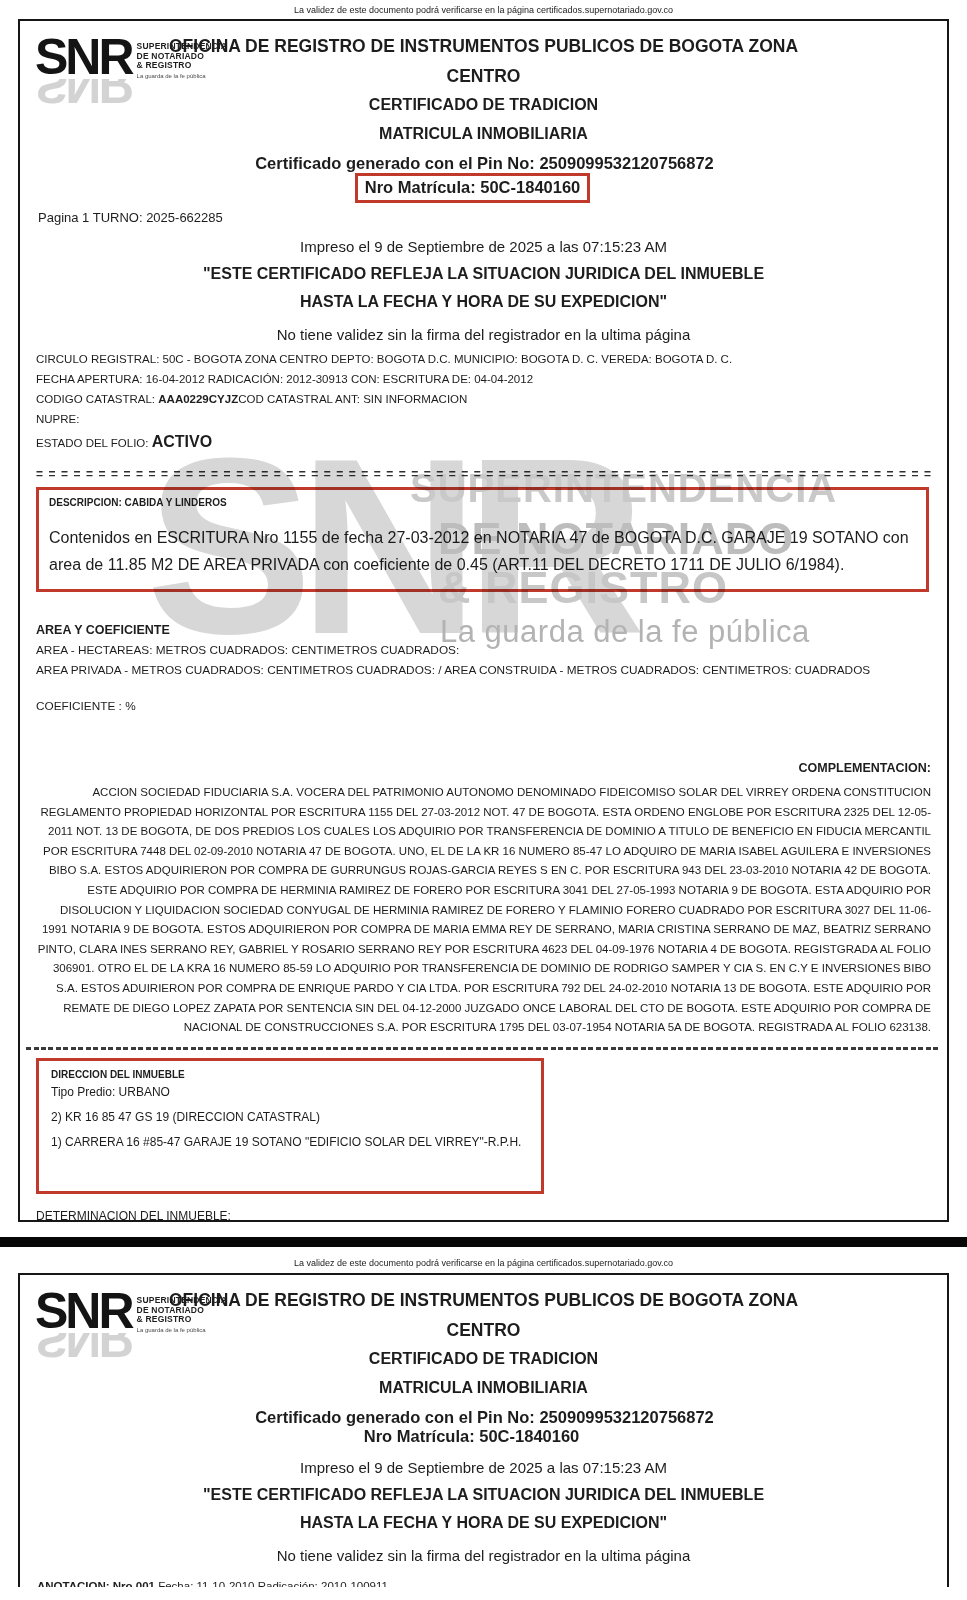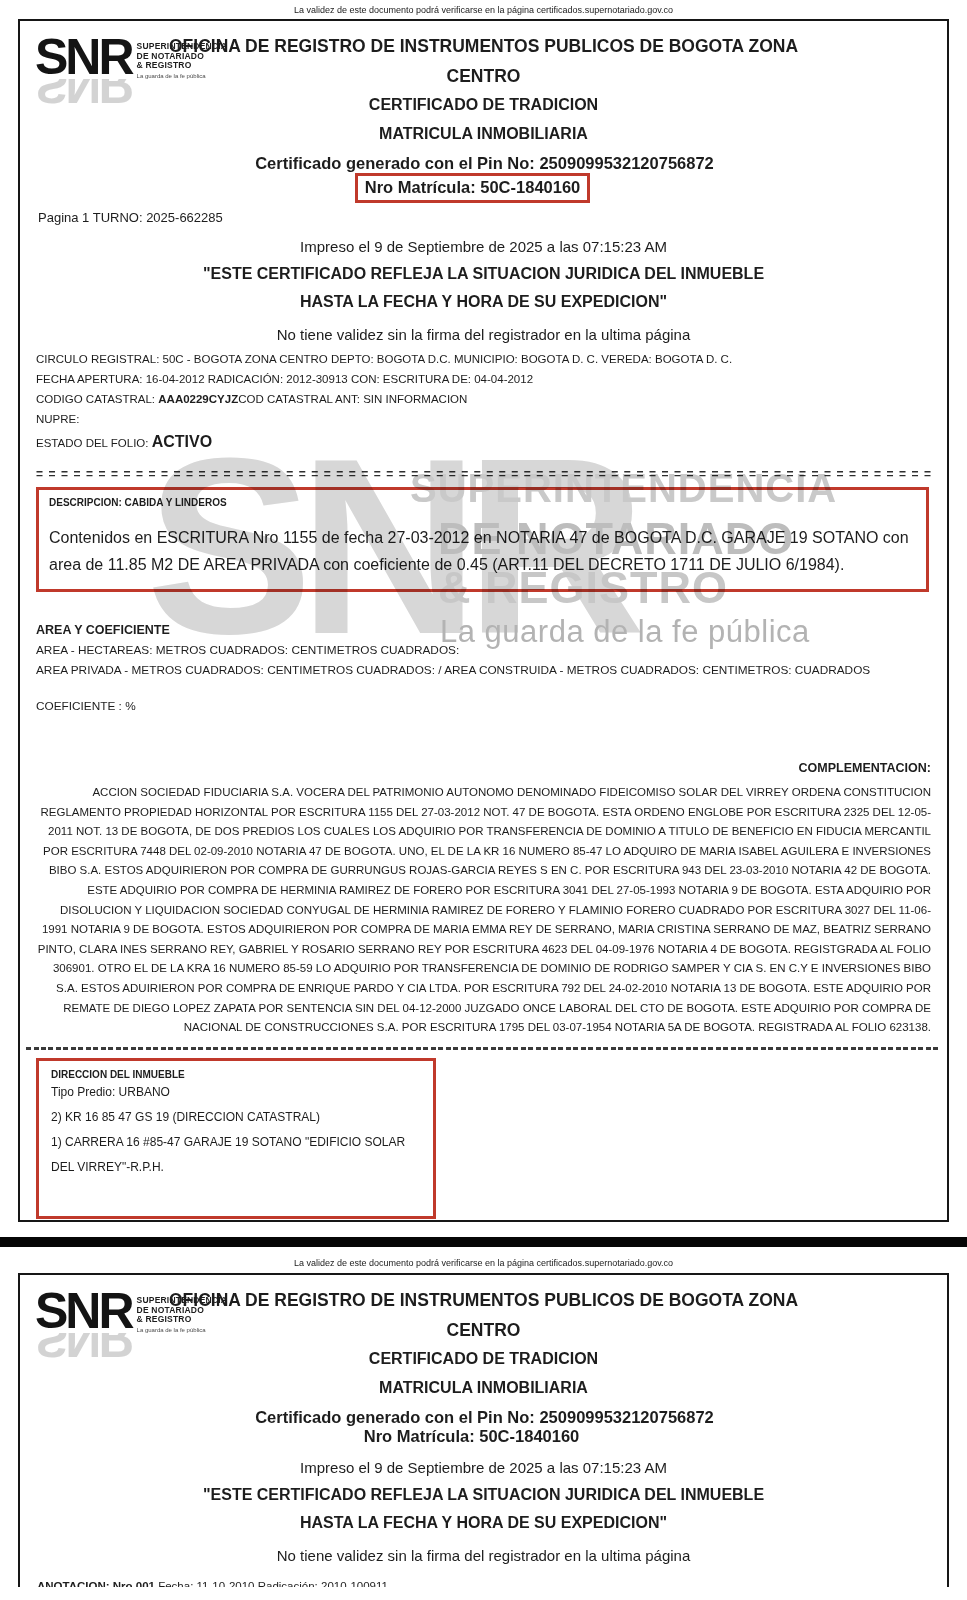--- a/index.html
+++ b/index.html
@@ -51,21 +51,21 @@
   .area { margin-top:28px; }
   .section-title { font-weight:bold; font-size:12.5px; line-height:20px; }
   .area-line { font-size:11.8px; line-height:20px; }
   .coef-line { margin-top:16px; }
 
   .comp { margin-top:42px;text-align:right; }
   .comp-body { font-size:11.5px; line-height:19.6px; margin-top:5px; }
 
   .dotted { height:3px; margin:9px -10px 8px; background:repeating-linear-gradient(90deg,#3a3a3a 0 5px,rgba(0,0,0,0) 5px 7.5px); }
 
-  .redbox.dir { width:400px; margin-top:0; padding:8px 12px 36px; }
+  .redbox.dir { width:508px; margin-top:0; padding:8px 12px 36px; }
   .dir-line { font-size:12px; line-height:25px; }
 
   .det-line { font-size:12px; line-height:22px; }
   .det-block { margin-top:11px; }
 
   .mat-block { margin-top:12px; }
 
   .black-bar { height:10px; background:#060606; margin-top:15px; }
 
   .anot-line { font-size:11.5px; margin:16px 0 0 1px; }

